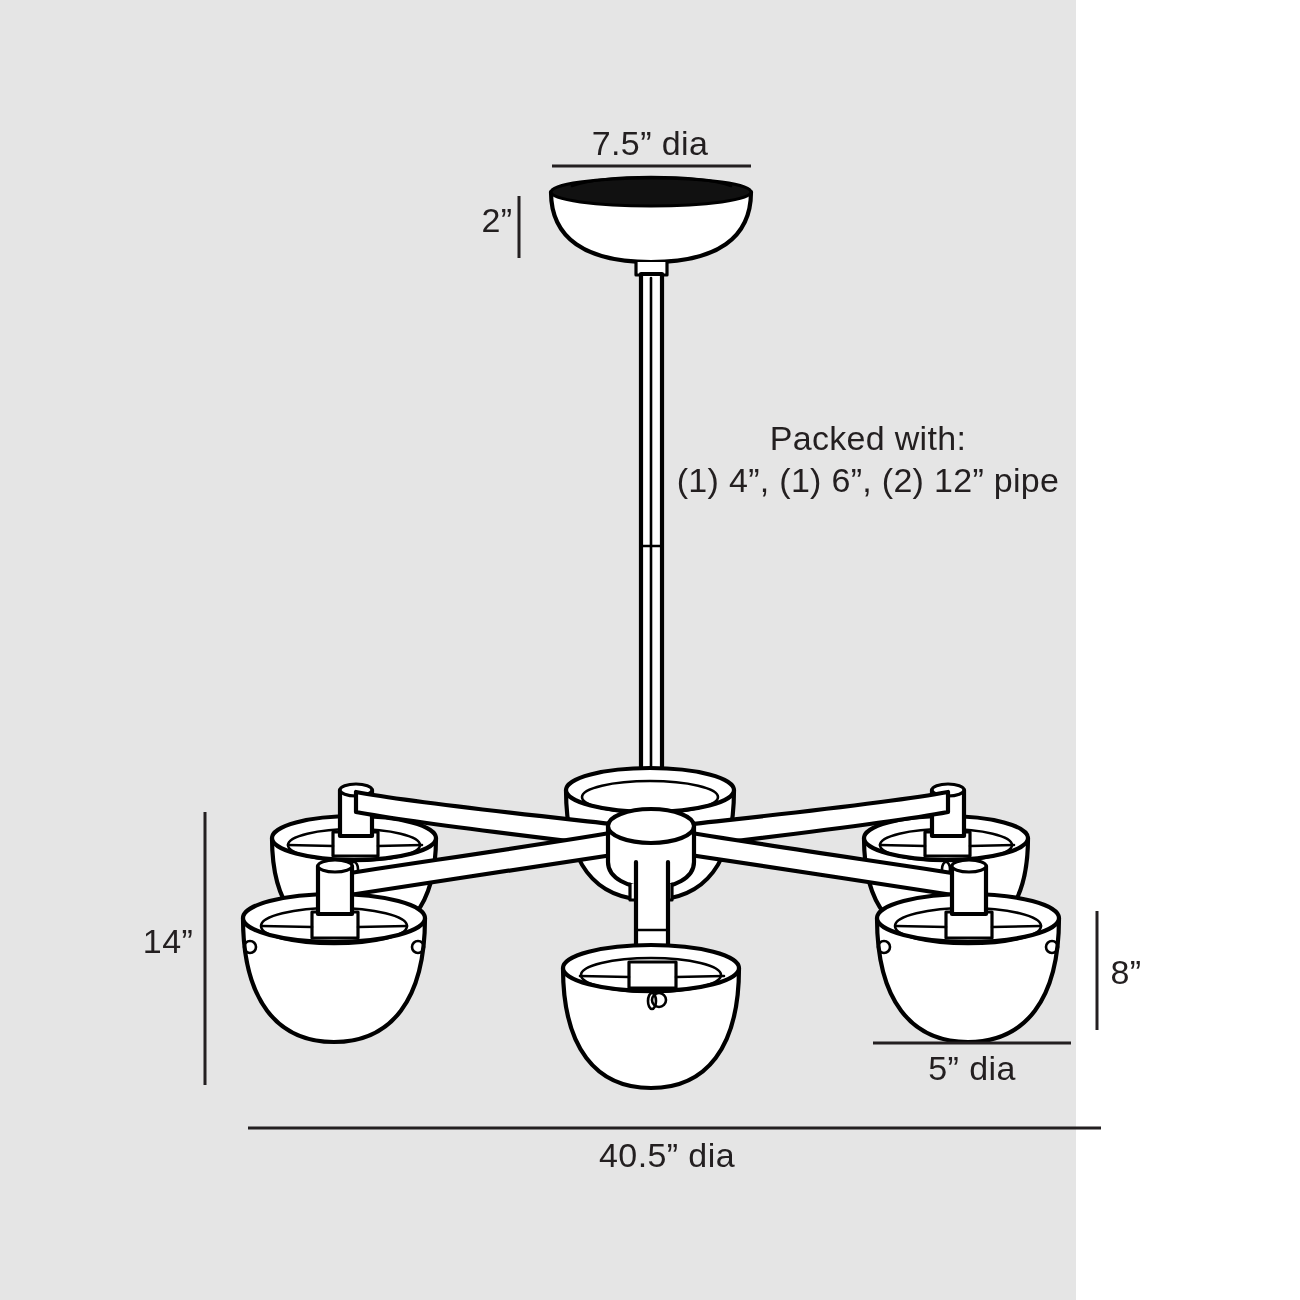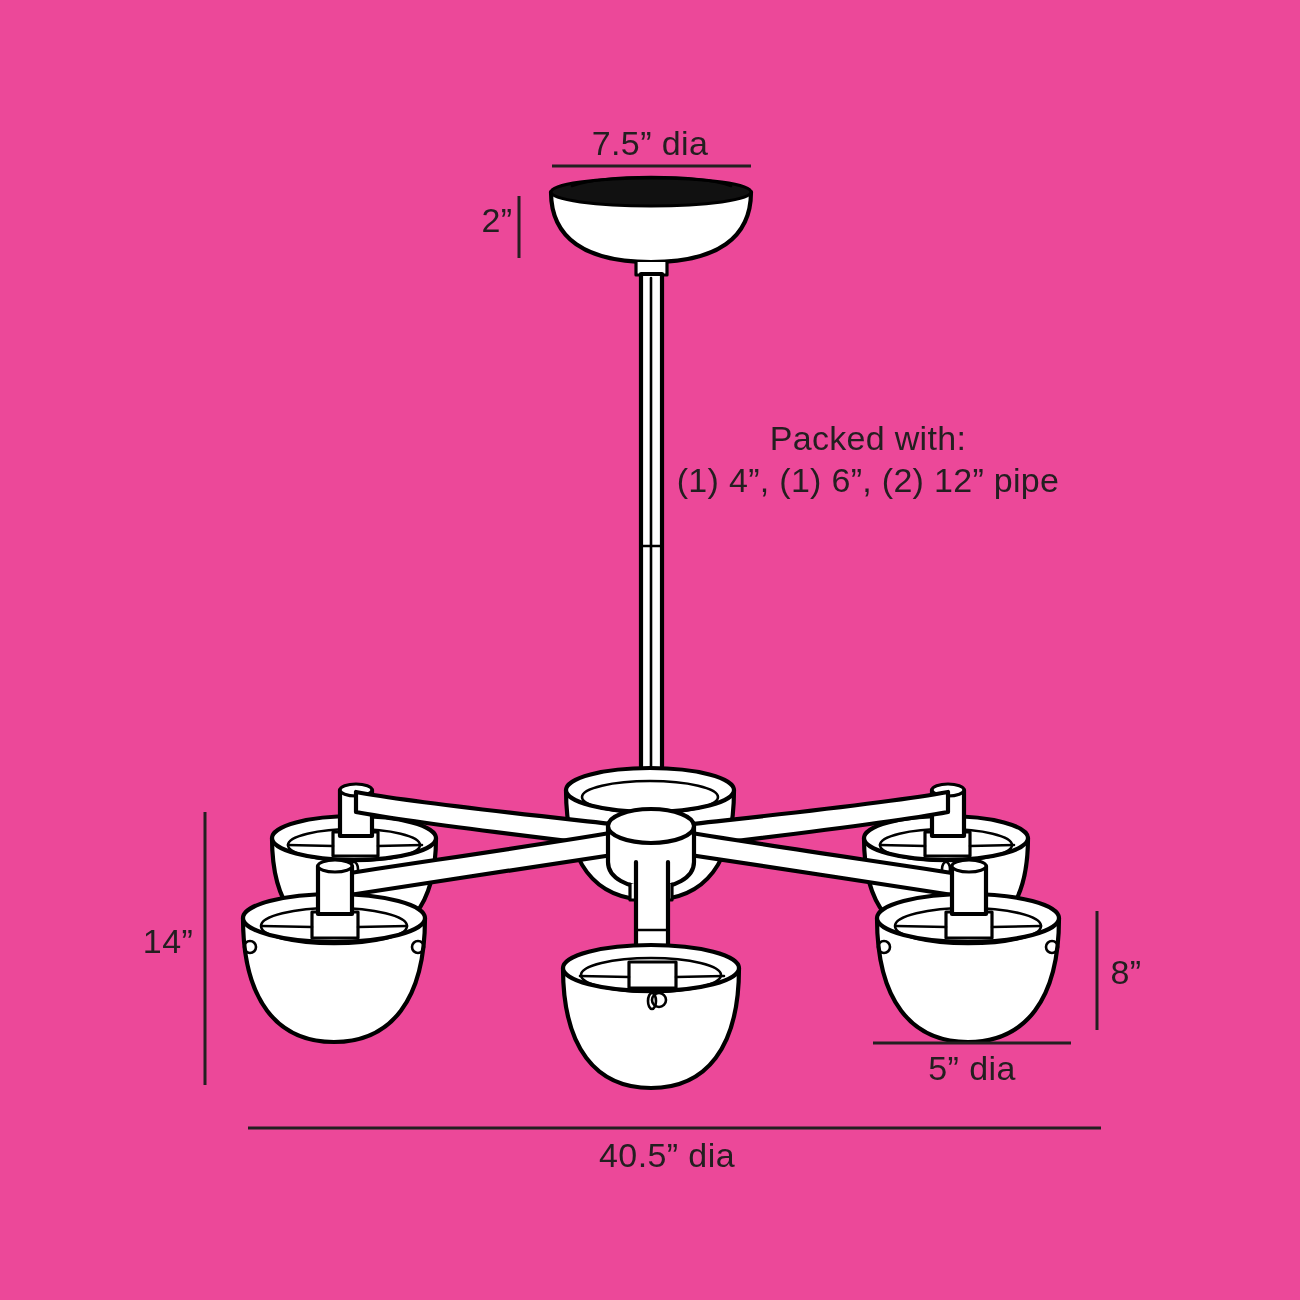--- a/index.html
+++ b/index.html
@@ -10,23 +10,23 @@
   }
   body {
     width: 1300px;
     height: 1300px;
     font-family: "Liberation Sans", sans-serif;
     color: #1a1a1a;
     overflow: hidden;
   }
   #drawing-root {
     position: relative;
-    width: 1300px;
+    width: 1076px;
     height: 1300px;
-    background: #ec4899;
+    background: #e5e5e5;
   }
   svg#spec-drawing {
     display: block;
     width: 1300px;
     height: 1300px;
   }
   .dim-text {
     font-family: "Liberation Sans", sans-serif;
     fill: #231f20;
     font-size: 34px;

